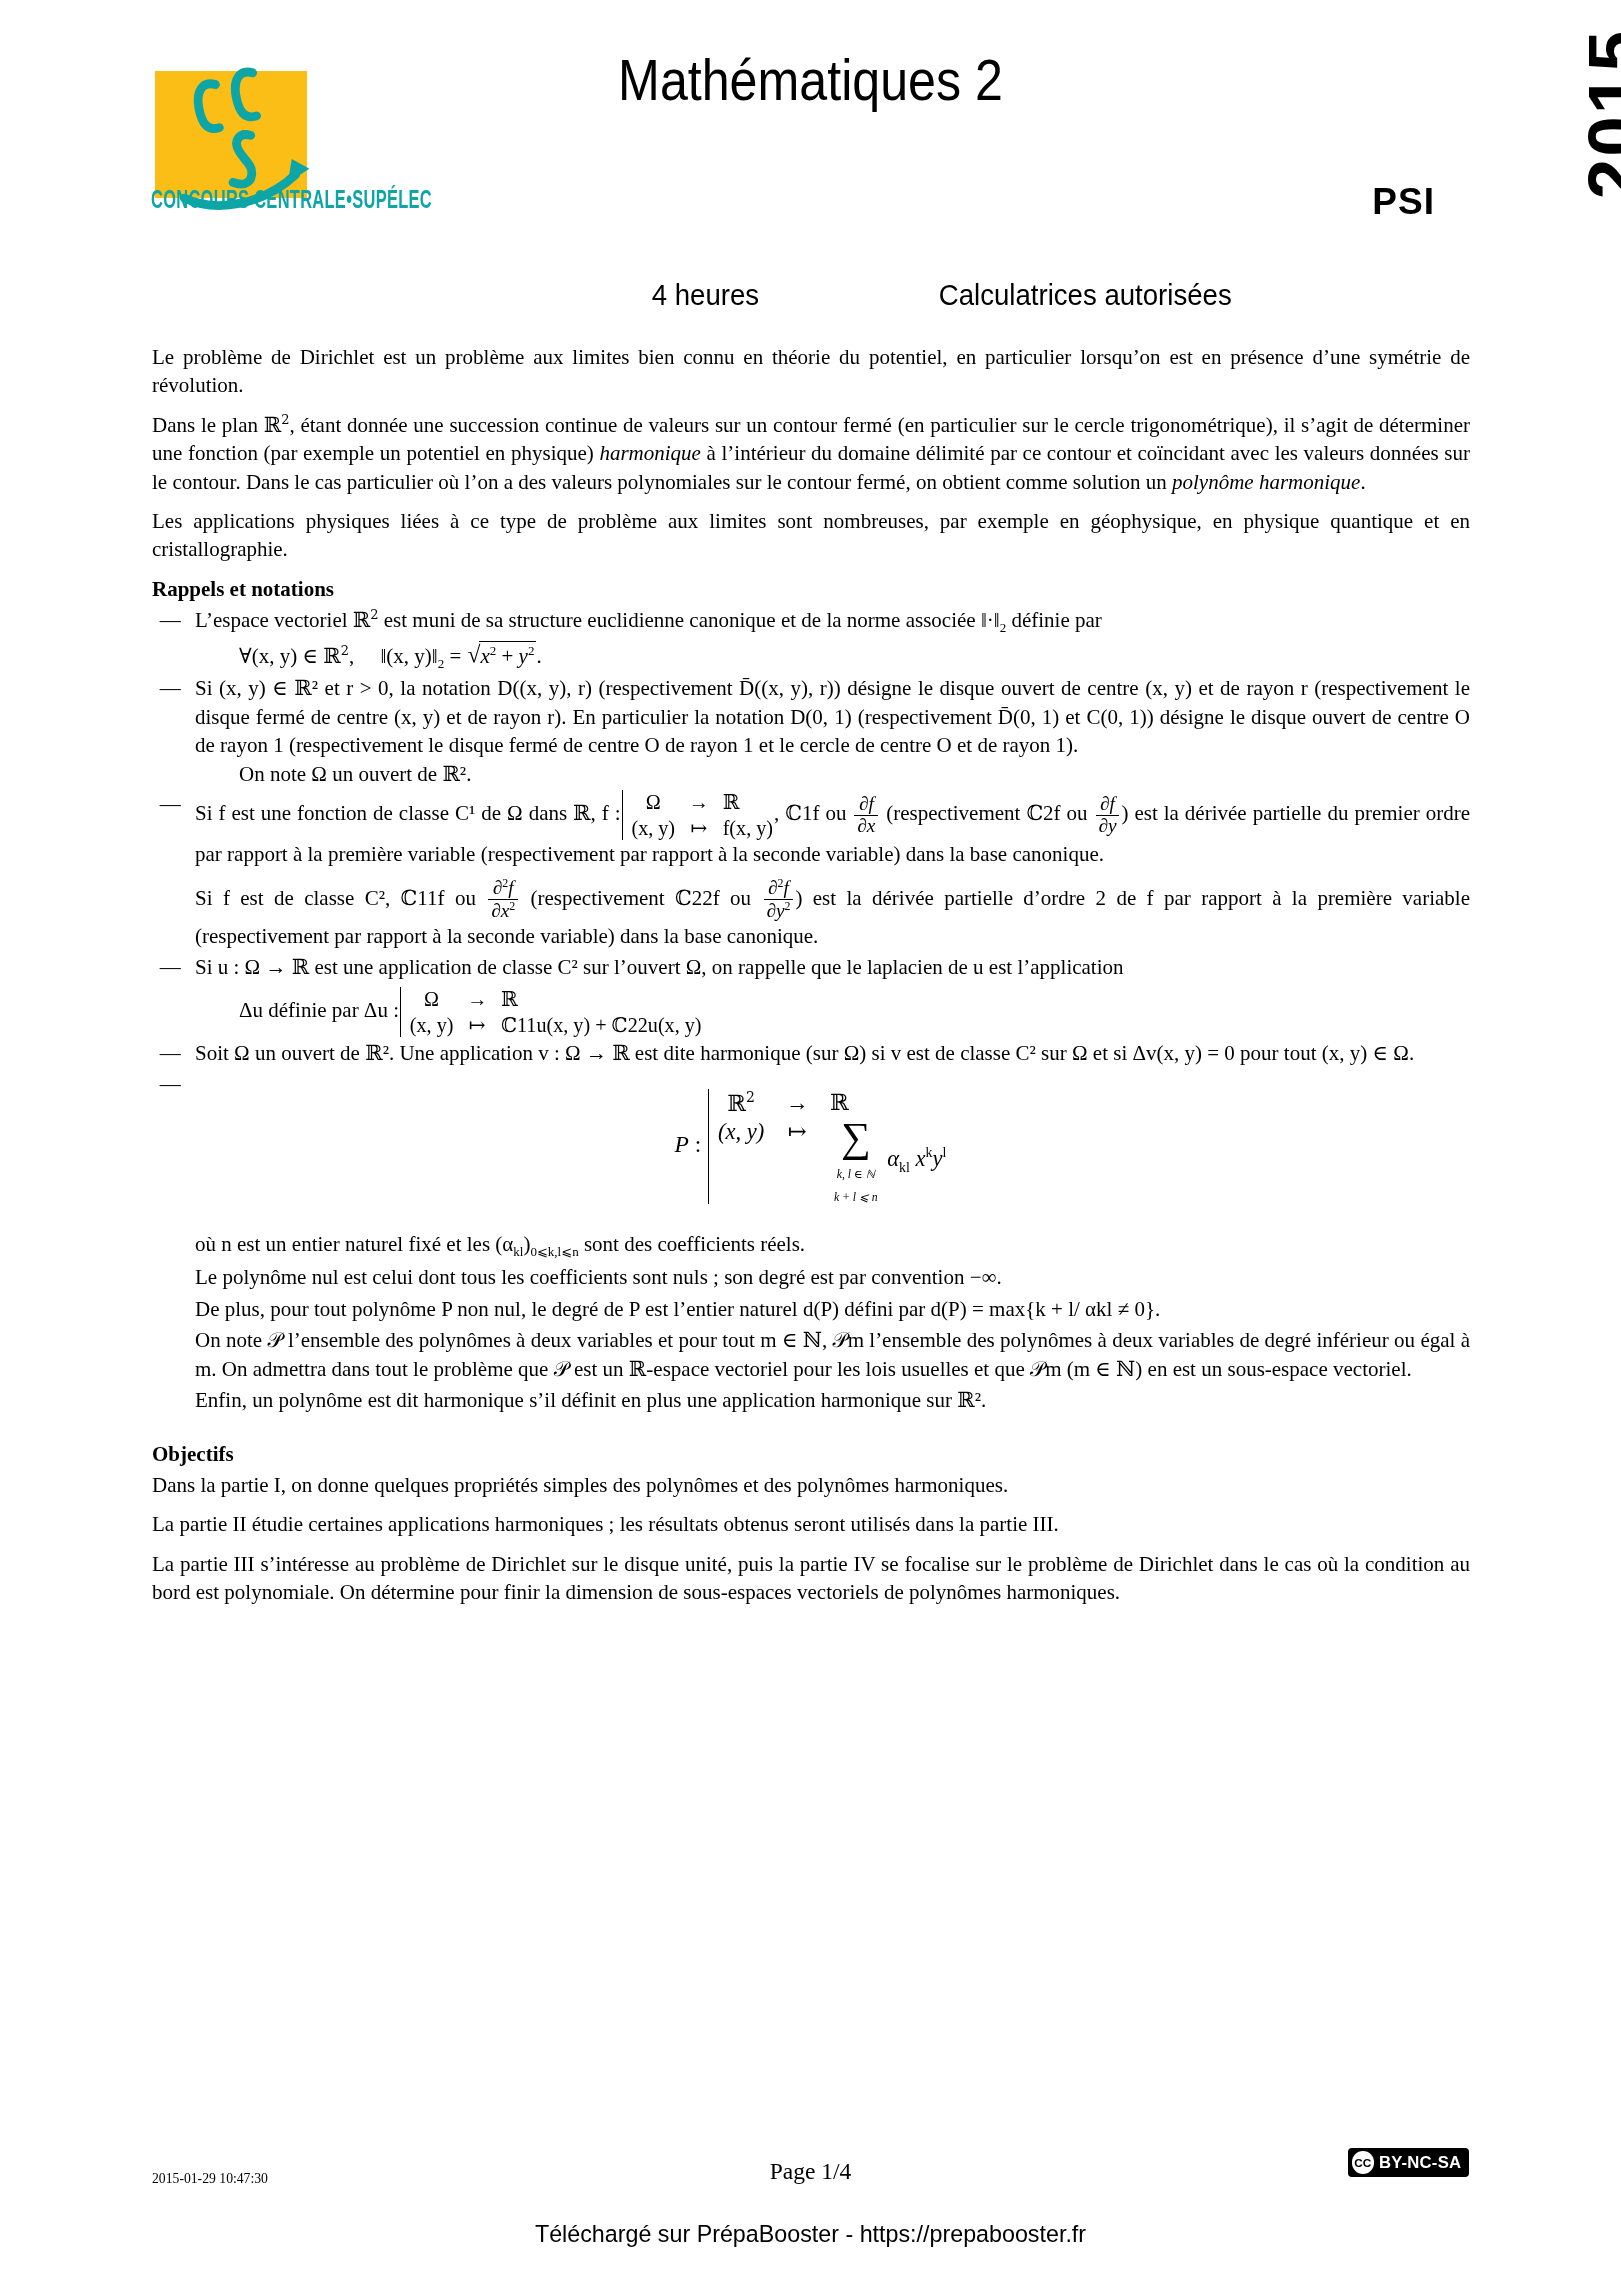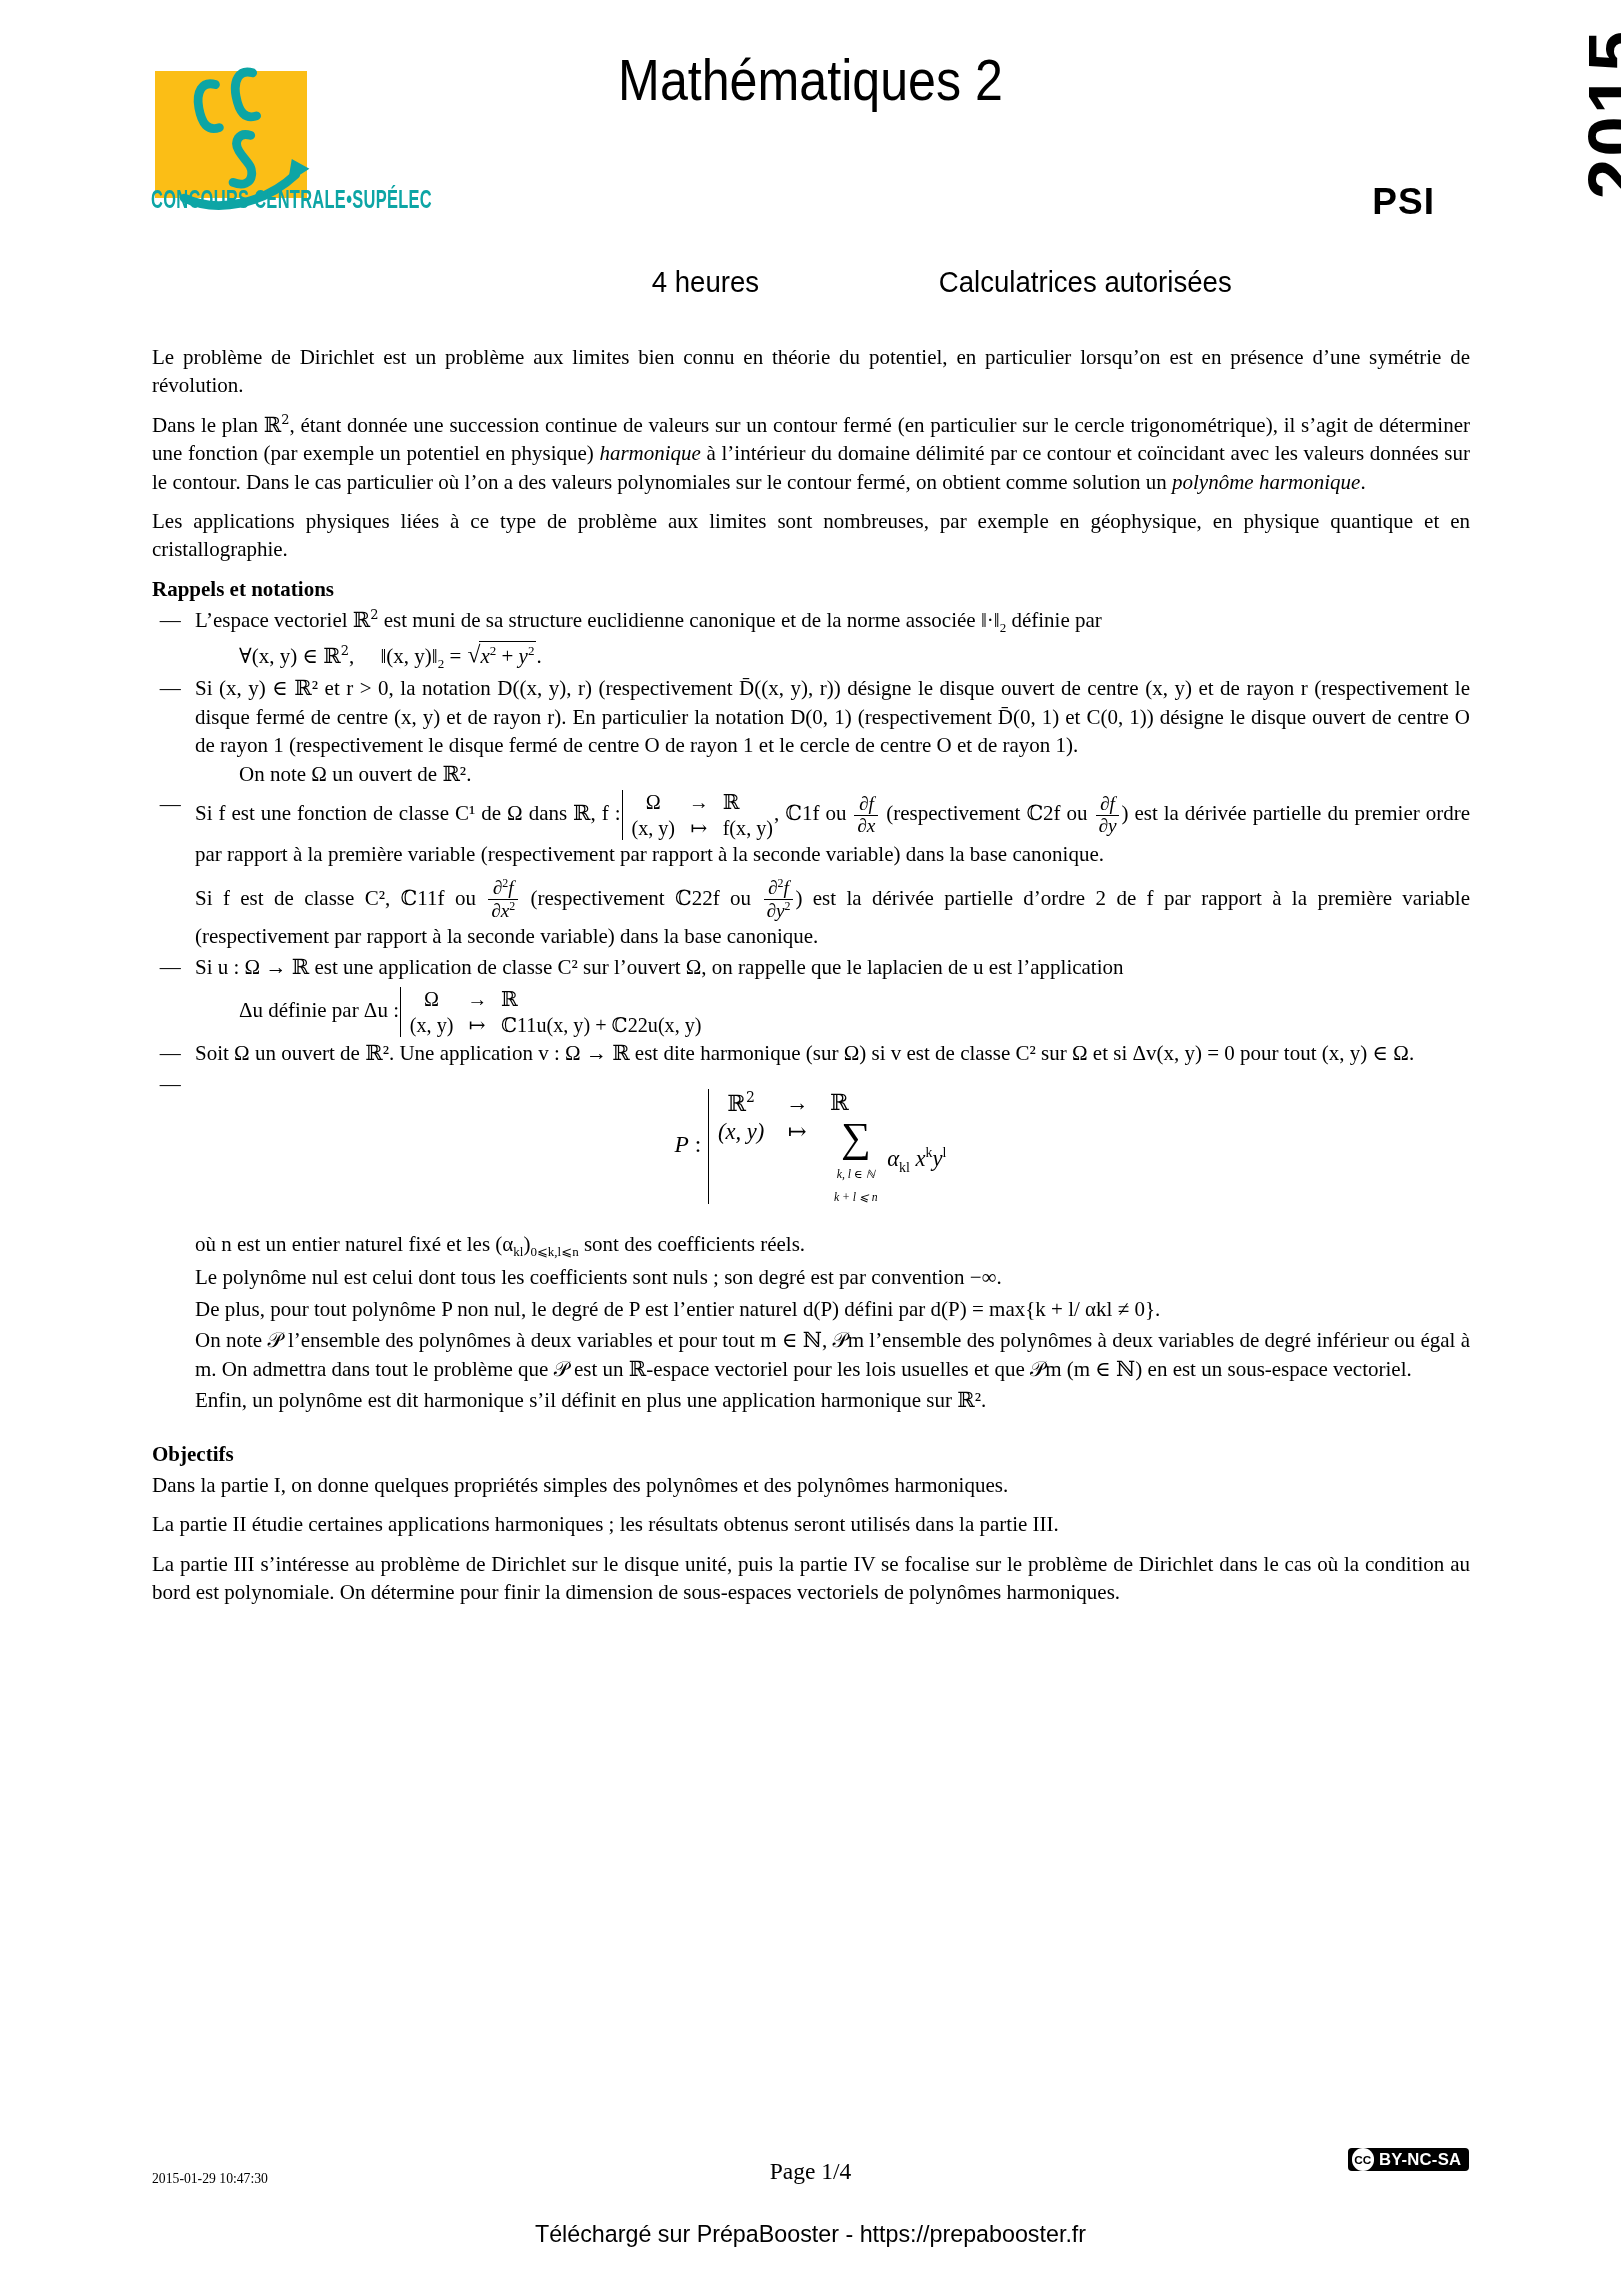--- a/index.html
+++ b/index.html
@@ -92,21 +92,21 @@
     font-size: 73px;
     font-weight: bold;
     letter-spacing: 2px;
     transform: rotate(-90deg);
     transform-origin: right top;
     white-space: nowrap;
   }
   .meta-row {
     position: absolute;
     left: 0;
-    top: 265px;
+    top: 278px;
     width: 100%;
     height: 39px;
   }
   .duration {
     position: absolute;
     left: 647px;
     top: 0;
     font-family: "Liberation Sans", sans-serif;
     font-size: 30px;
     transform: scaleX(0.92);
@@ -268,21 +268,21 @@
   }
   .cc-badge {
     position: absolute;
     right: 152px;
     top: 31px;
     display: inline-flex;
     align-items: center;
     background: #000;
     border-radius: 3.9px;
     padding: 2.9px 3.9px;
-    height: 23px;
+    height: 29px;
     box-sizing: border-box;
   }
   .cc-badge .cc-circle {
     display: inline-flex;
     align-items: center;
     justify-content: center;
     width: 22.5px;
     height: 22.5px;
     border-radius: 50%;
     background: #fff;

